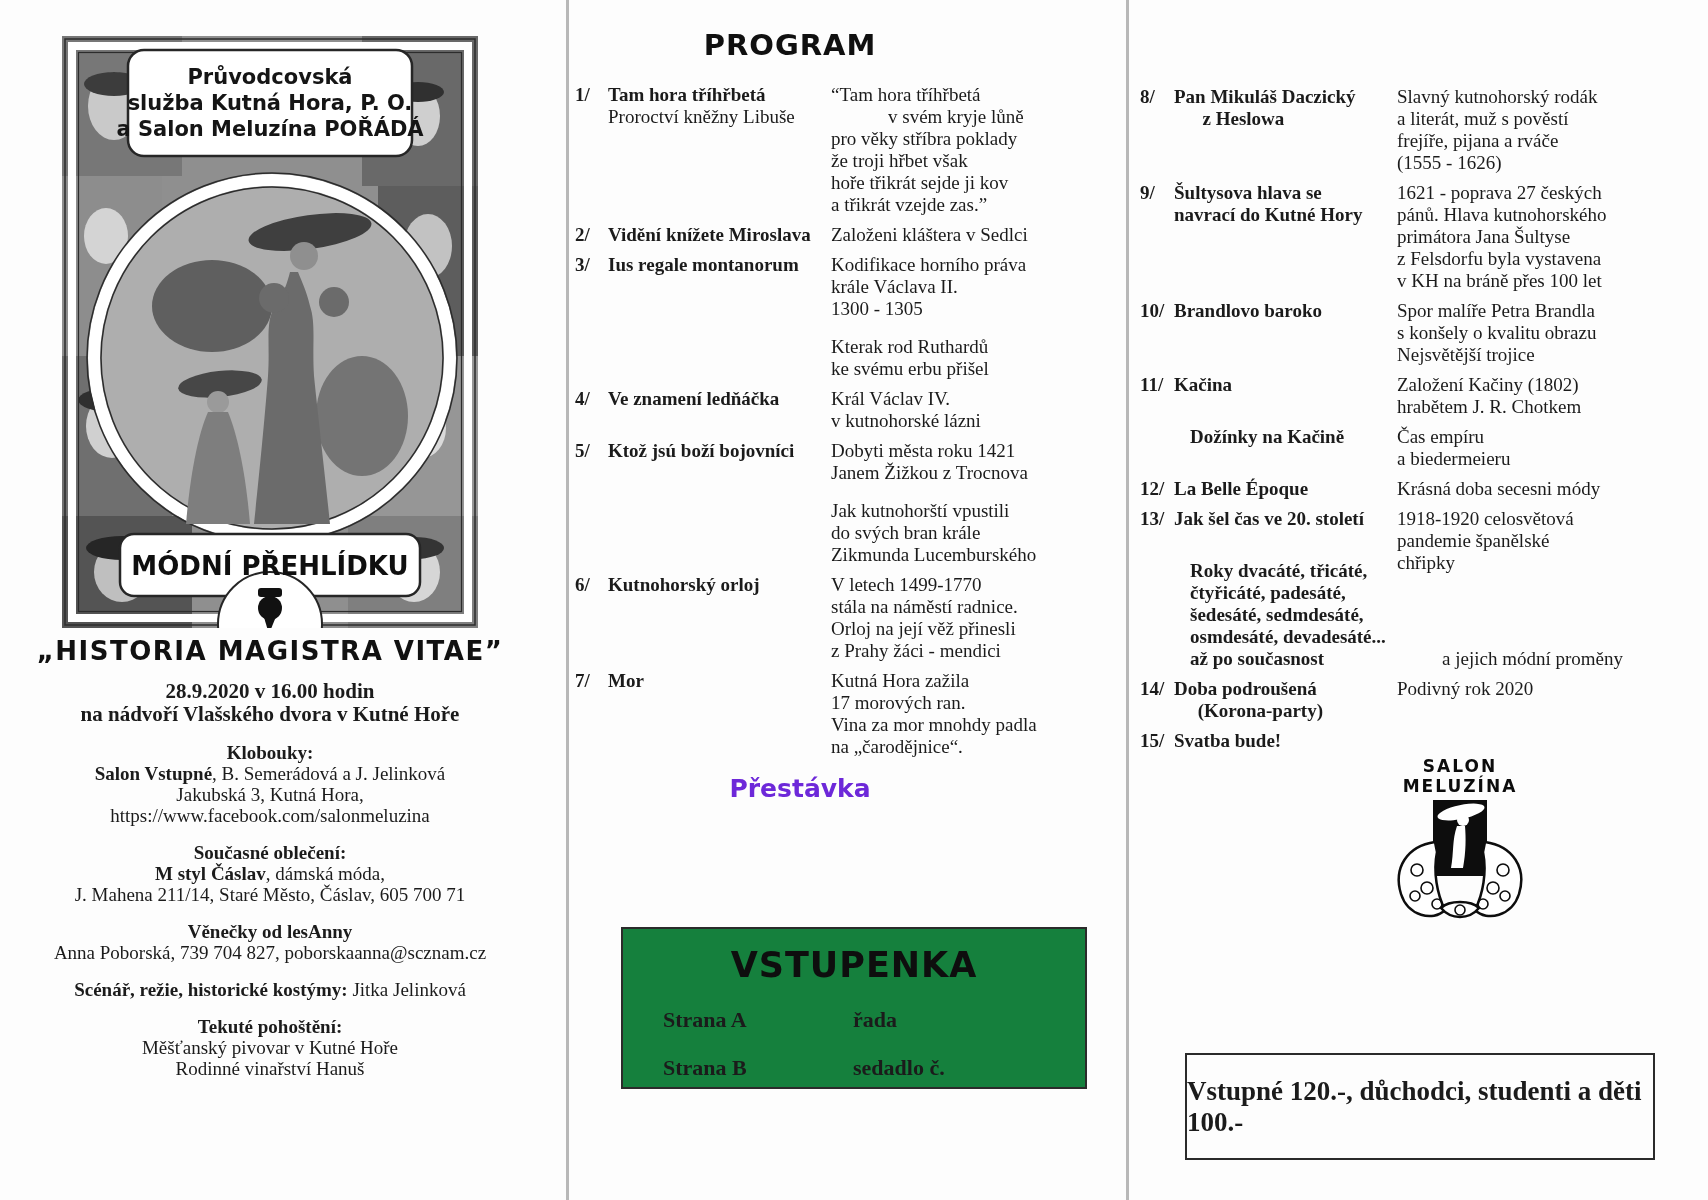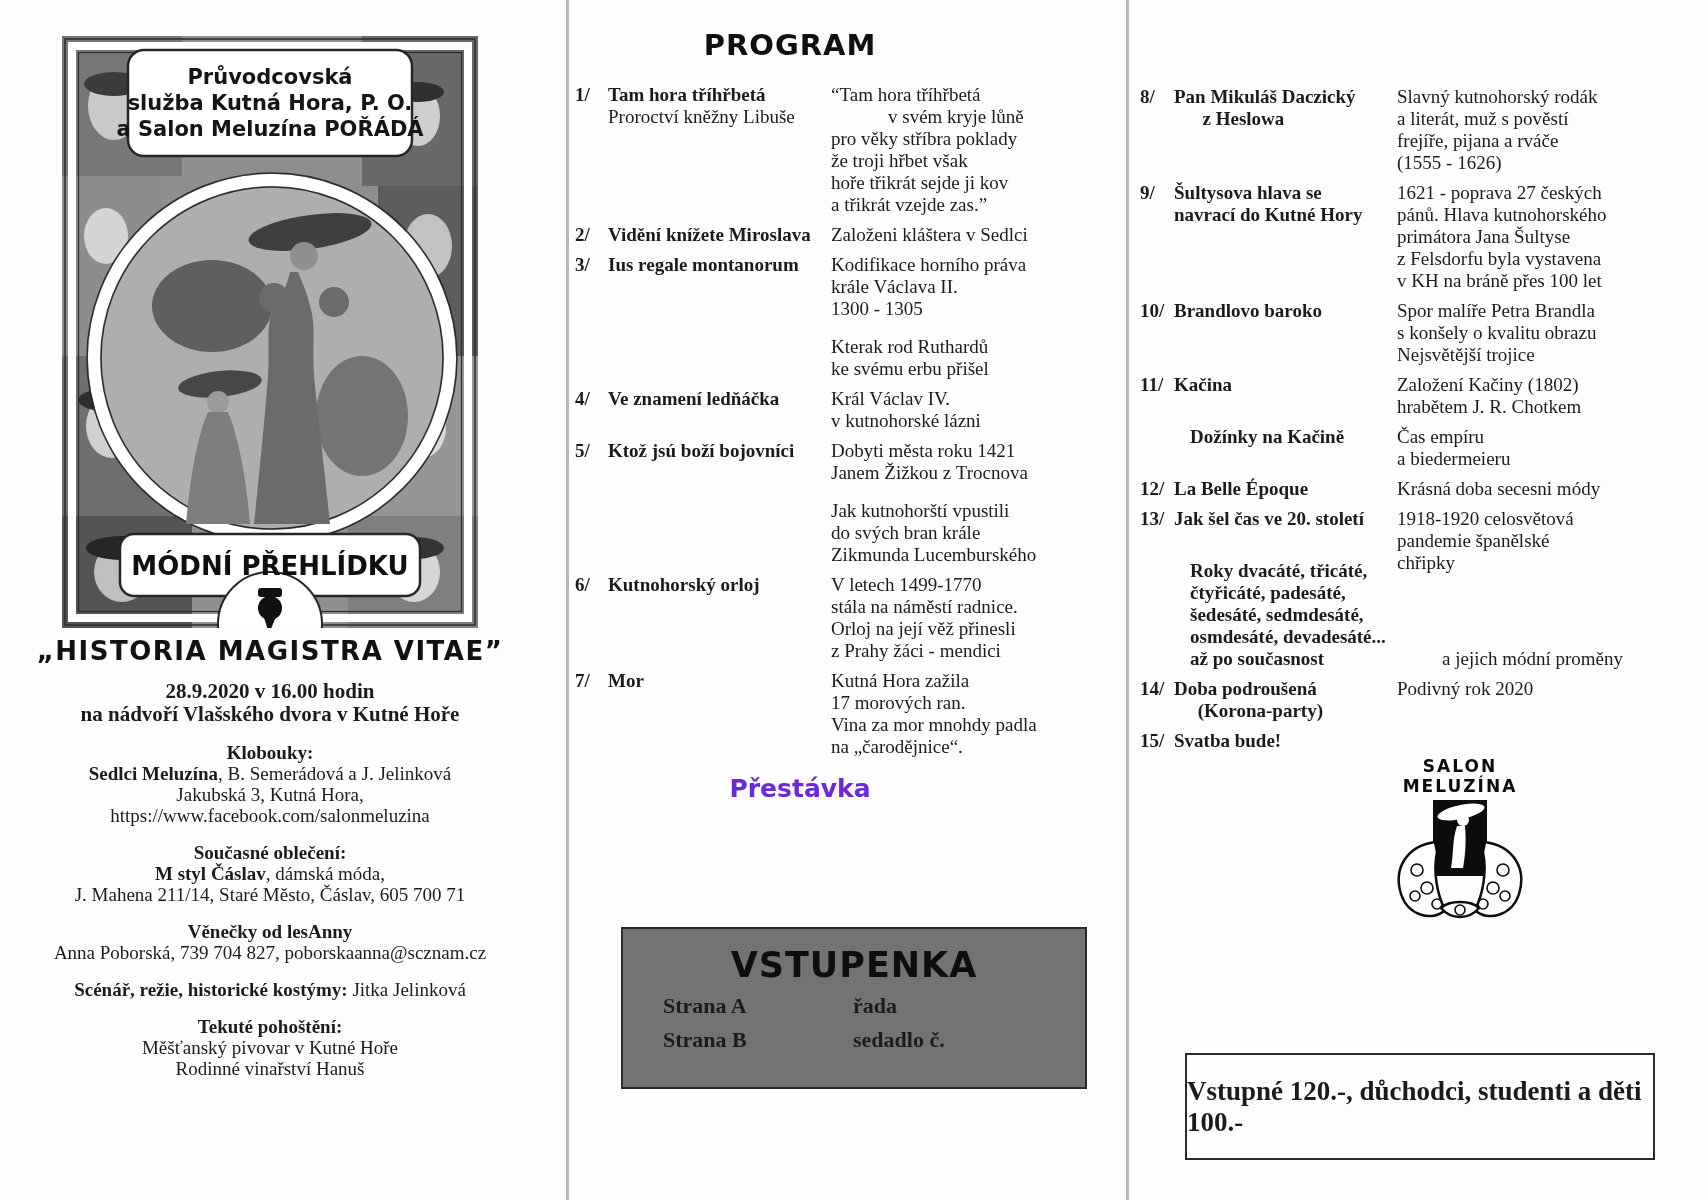--- a/index.html
+++ b/index.html
@@ -30,24 +30,24 @@
   .prog-list{margin-top:22px;}
   .prog-row{display:flex; margin-bottom:8px; font-size:19px; line-height:22px;}
   .prog-row .num{width:33px; flex:none; font-weight:bold;}
   .prog-row .titlecol{width:223px; flex:none; font-weight:bold;}
   .prog-row .titlecol .tl.reg{font-weight:normal;}
   .prog-row .desccol{flex:1;}
   .para + .para{margin-top:16px;}
   .intermission{margin-top:16px; width:450px; text-align:center;
      font-family:"DejaVu Sans", sans-serif; font-weight:bold; font-size:25px; color:#6d28d9;}
   .ticket-box{position:absolute; left:46px; top:927px; width:462px; height:158px;
-     border:2px solid #2b2b2b; background:#737373;}
+     border:2px solid #2b2b2b; background:#15803d;}
   .ticket-title{margin-top:16px; text-align:center; font-family:"DejaVu Sans", sans-serif;
      font-weight:bold; font-size:35px; letter-spacing:1px; color:#0e0e0e;}
-  .ticket-row{position:relative; margin-top:8px; height:26px; font-weight:bold; font-size:22px;}
+  .ticket-row{position:relative; margin-top:22px; height:26px; font-weight:bold; font-size:22px;}
   .ticket-row .tlabel{position:absolute; left:40px;}
   .ticket-row .tvalue{position:absolute; left:230px;}
 
   
   .col-right{position:absolute; left:1140px; top:0; width:568px;}
   .col-right .prog-list{margin-top:86px;}
   .col-right .prog-row .num{width:34px;}
   .prog-row.indent .titlecol{padding-left:16px; width:207px;}
   .prog-row.pull-up{margin-top:-22px;}
   .prog-row.pull-up .desccol{padding-top:88px;margin-left:45px;}
@@ -141,21 +141,21 @@
     <div class="motto">„HISTORIA MAGISTRA VITAE”</div>
 
     <div class="dateblock">
       <div>28.9.2020 v 16.00 hodin</div>
       <div>na nádvoří Vlašského dvora v Kutné Hoře</div>
     </div>
 
     <div>
         <div class="lsec">
           <div class="lhead">Klobouky:</div>
-          <div class="lline"><span class="b">Sedlci Meluzína</span><span class="r">, B. Semerádová a J. Jelinková</span></div>
+          <div class="lline"><span class="b">Salon Vstupné</span><span class="r">, B. Semerádová a J. Jelinková</span></div>
           <div class="lline"><span class="r">Jakubská 3, Kutná Hora,</span></div>
           <div class="lline"><span class="r">https://www.facebook.com/salonmeluzina</span></div>
         </div>
         <div class="lsec">
           <div class="lhead">Současné oblečení:</div>
           <div class="lline"><span class="b">M styl Čáslav</span><span class="r">, dámská móda,</span></div>
           <div class="lline"><span class="r">J. Mahena 211/14, Staré Město, Čáslav, 605 700 71</span></div>
         </div>
         <div class="lsec">
           <div class="lhead">Věnečky od lesAnny</div>

